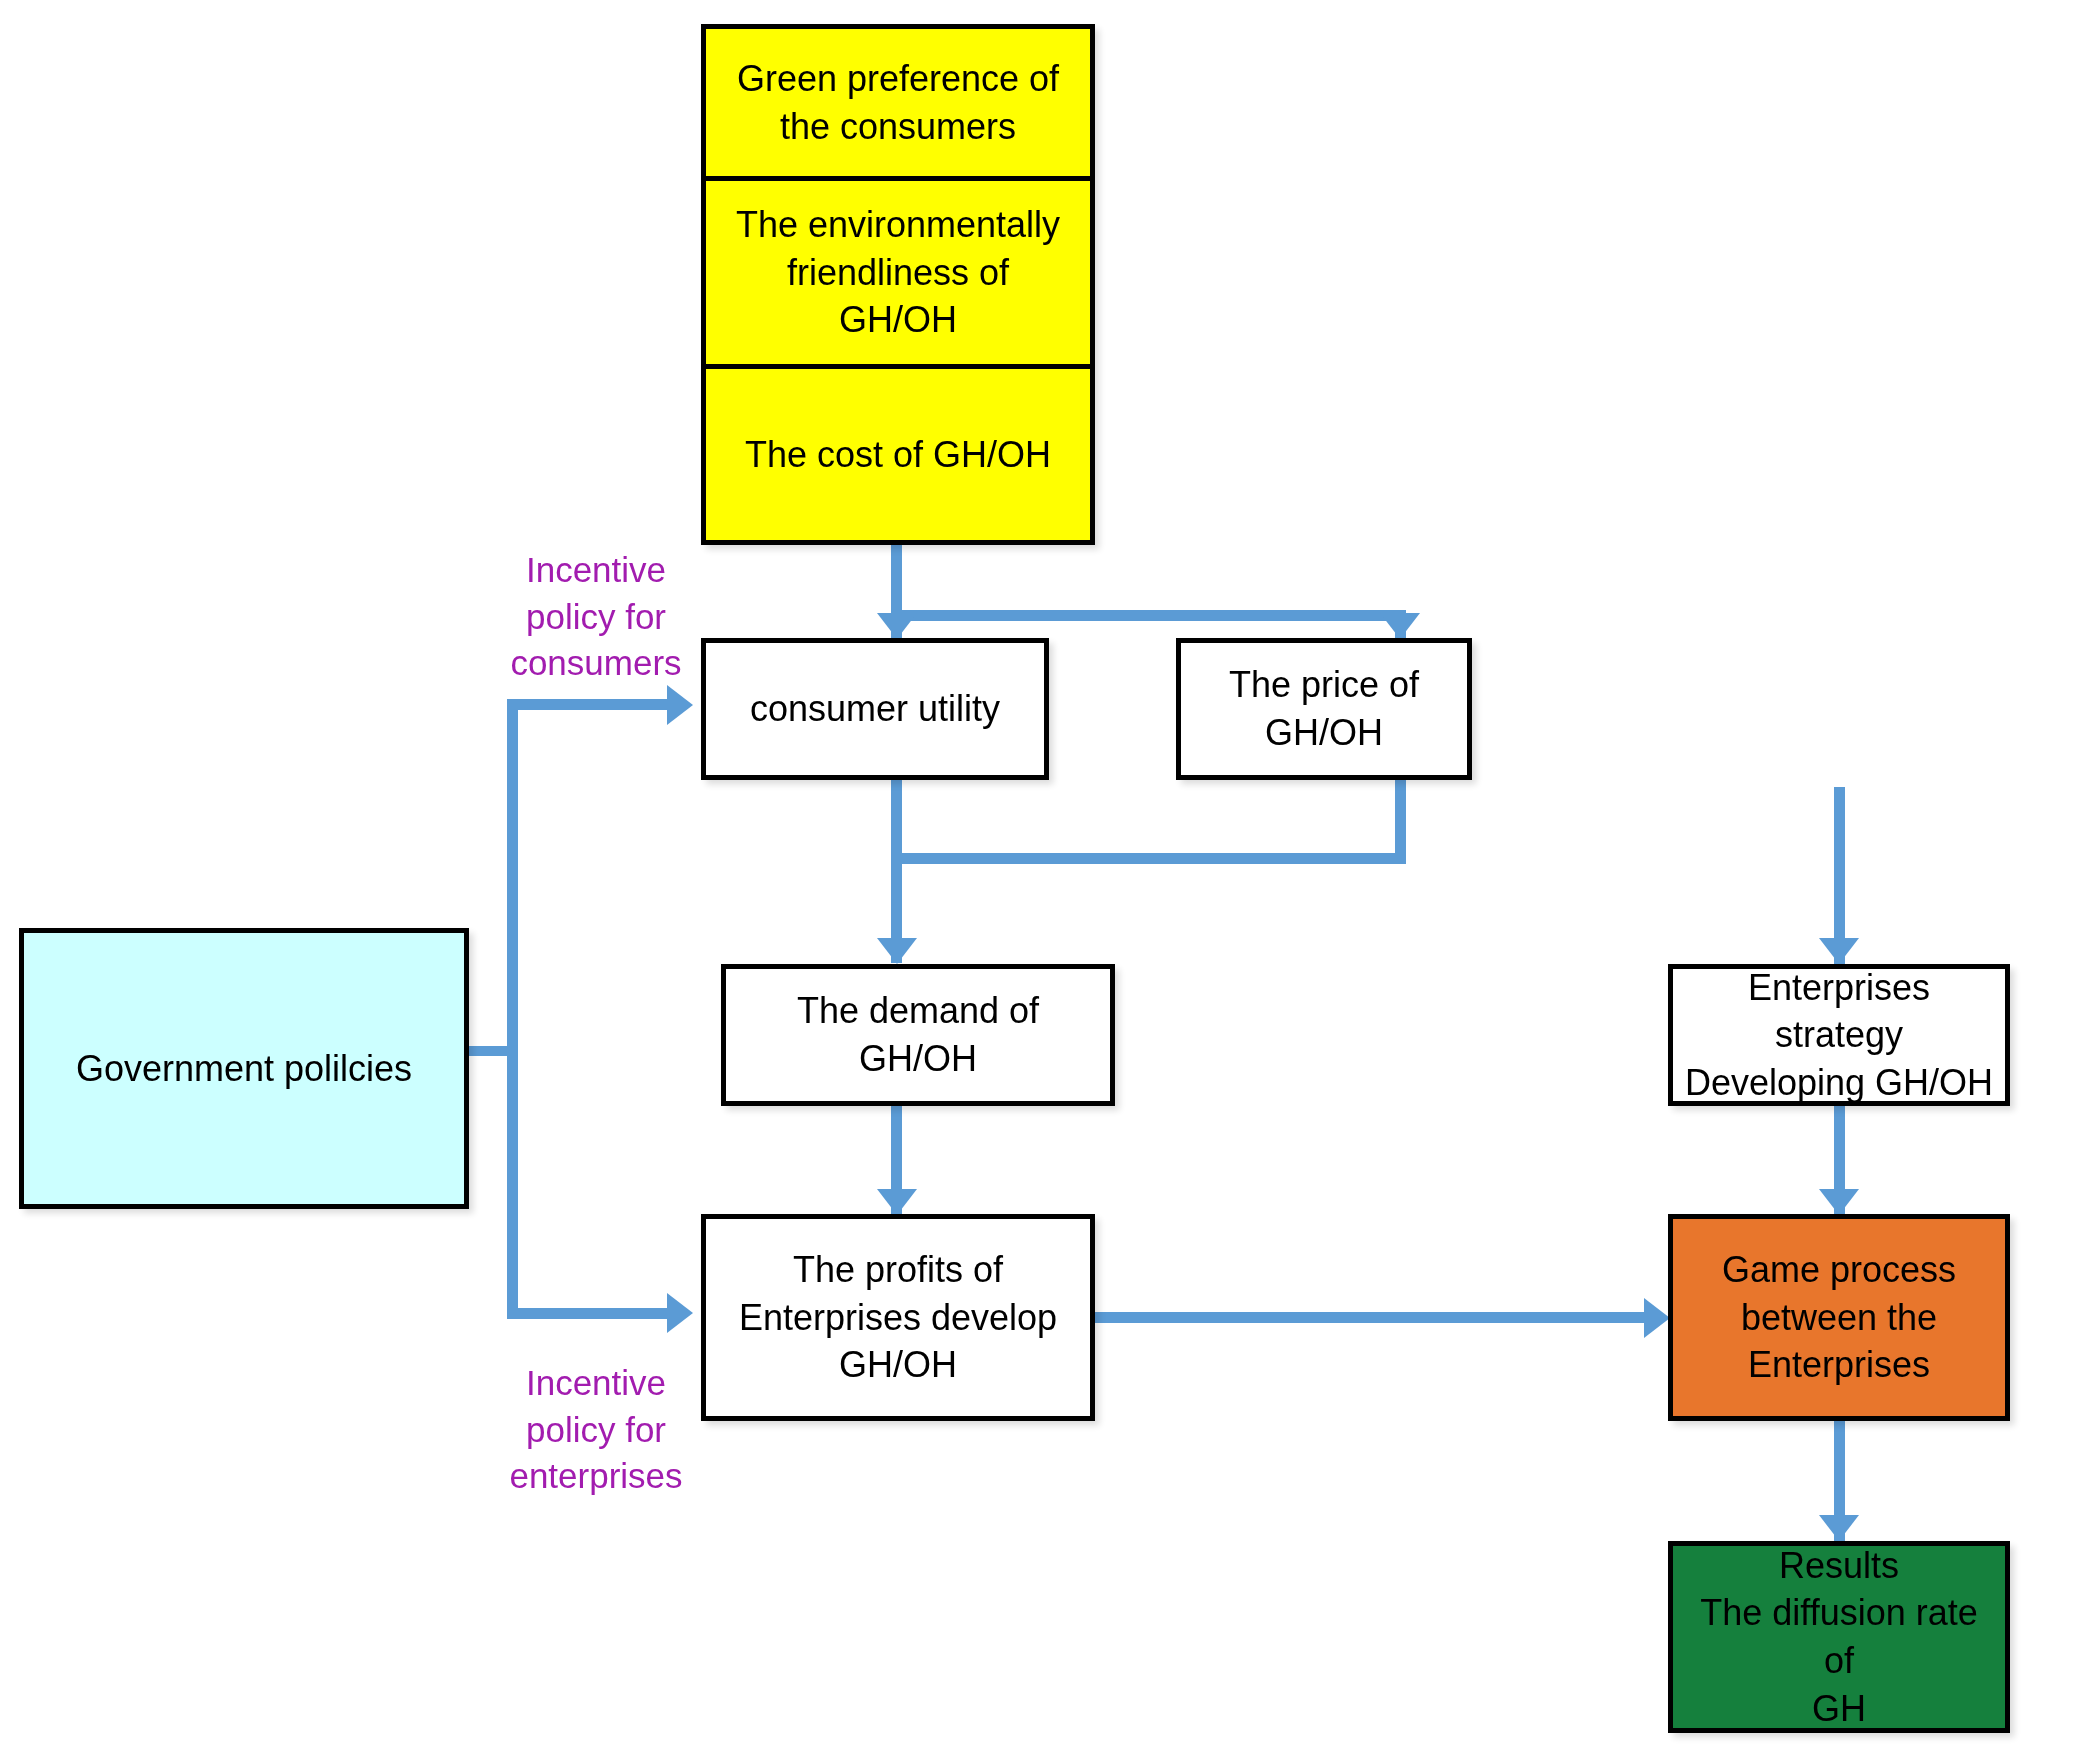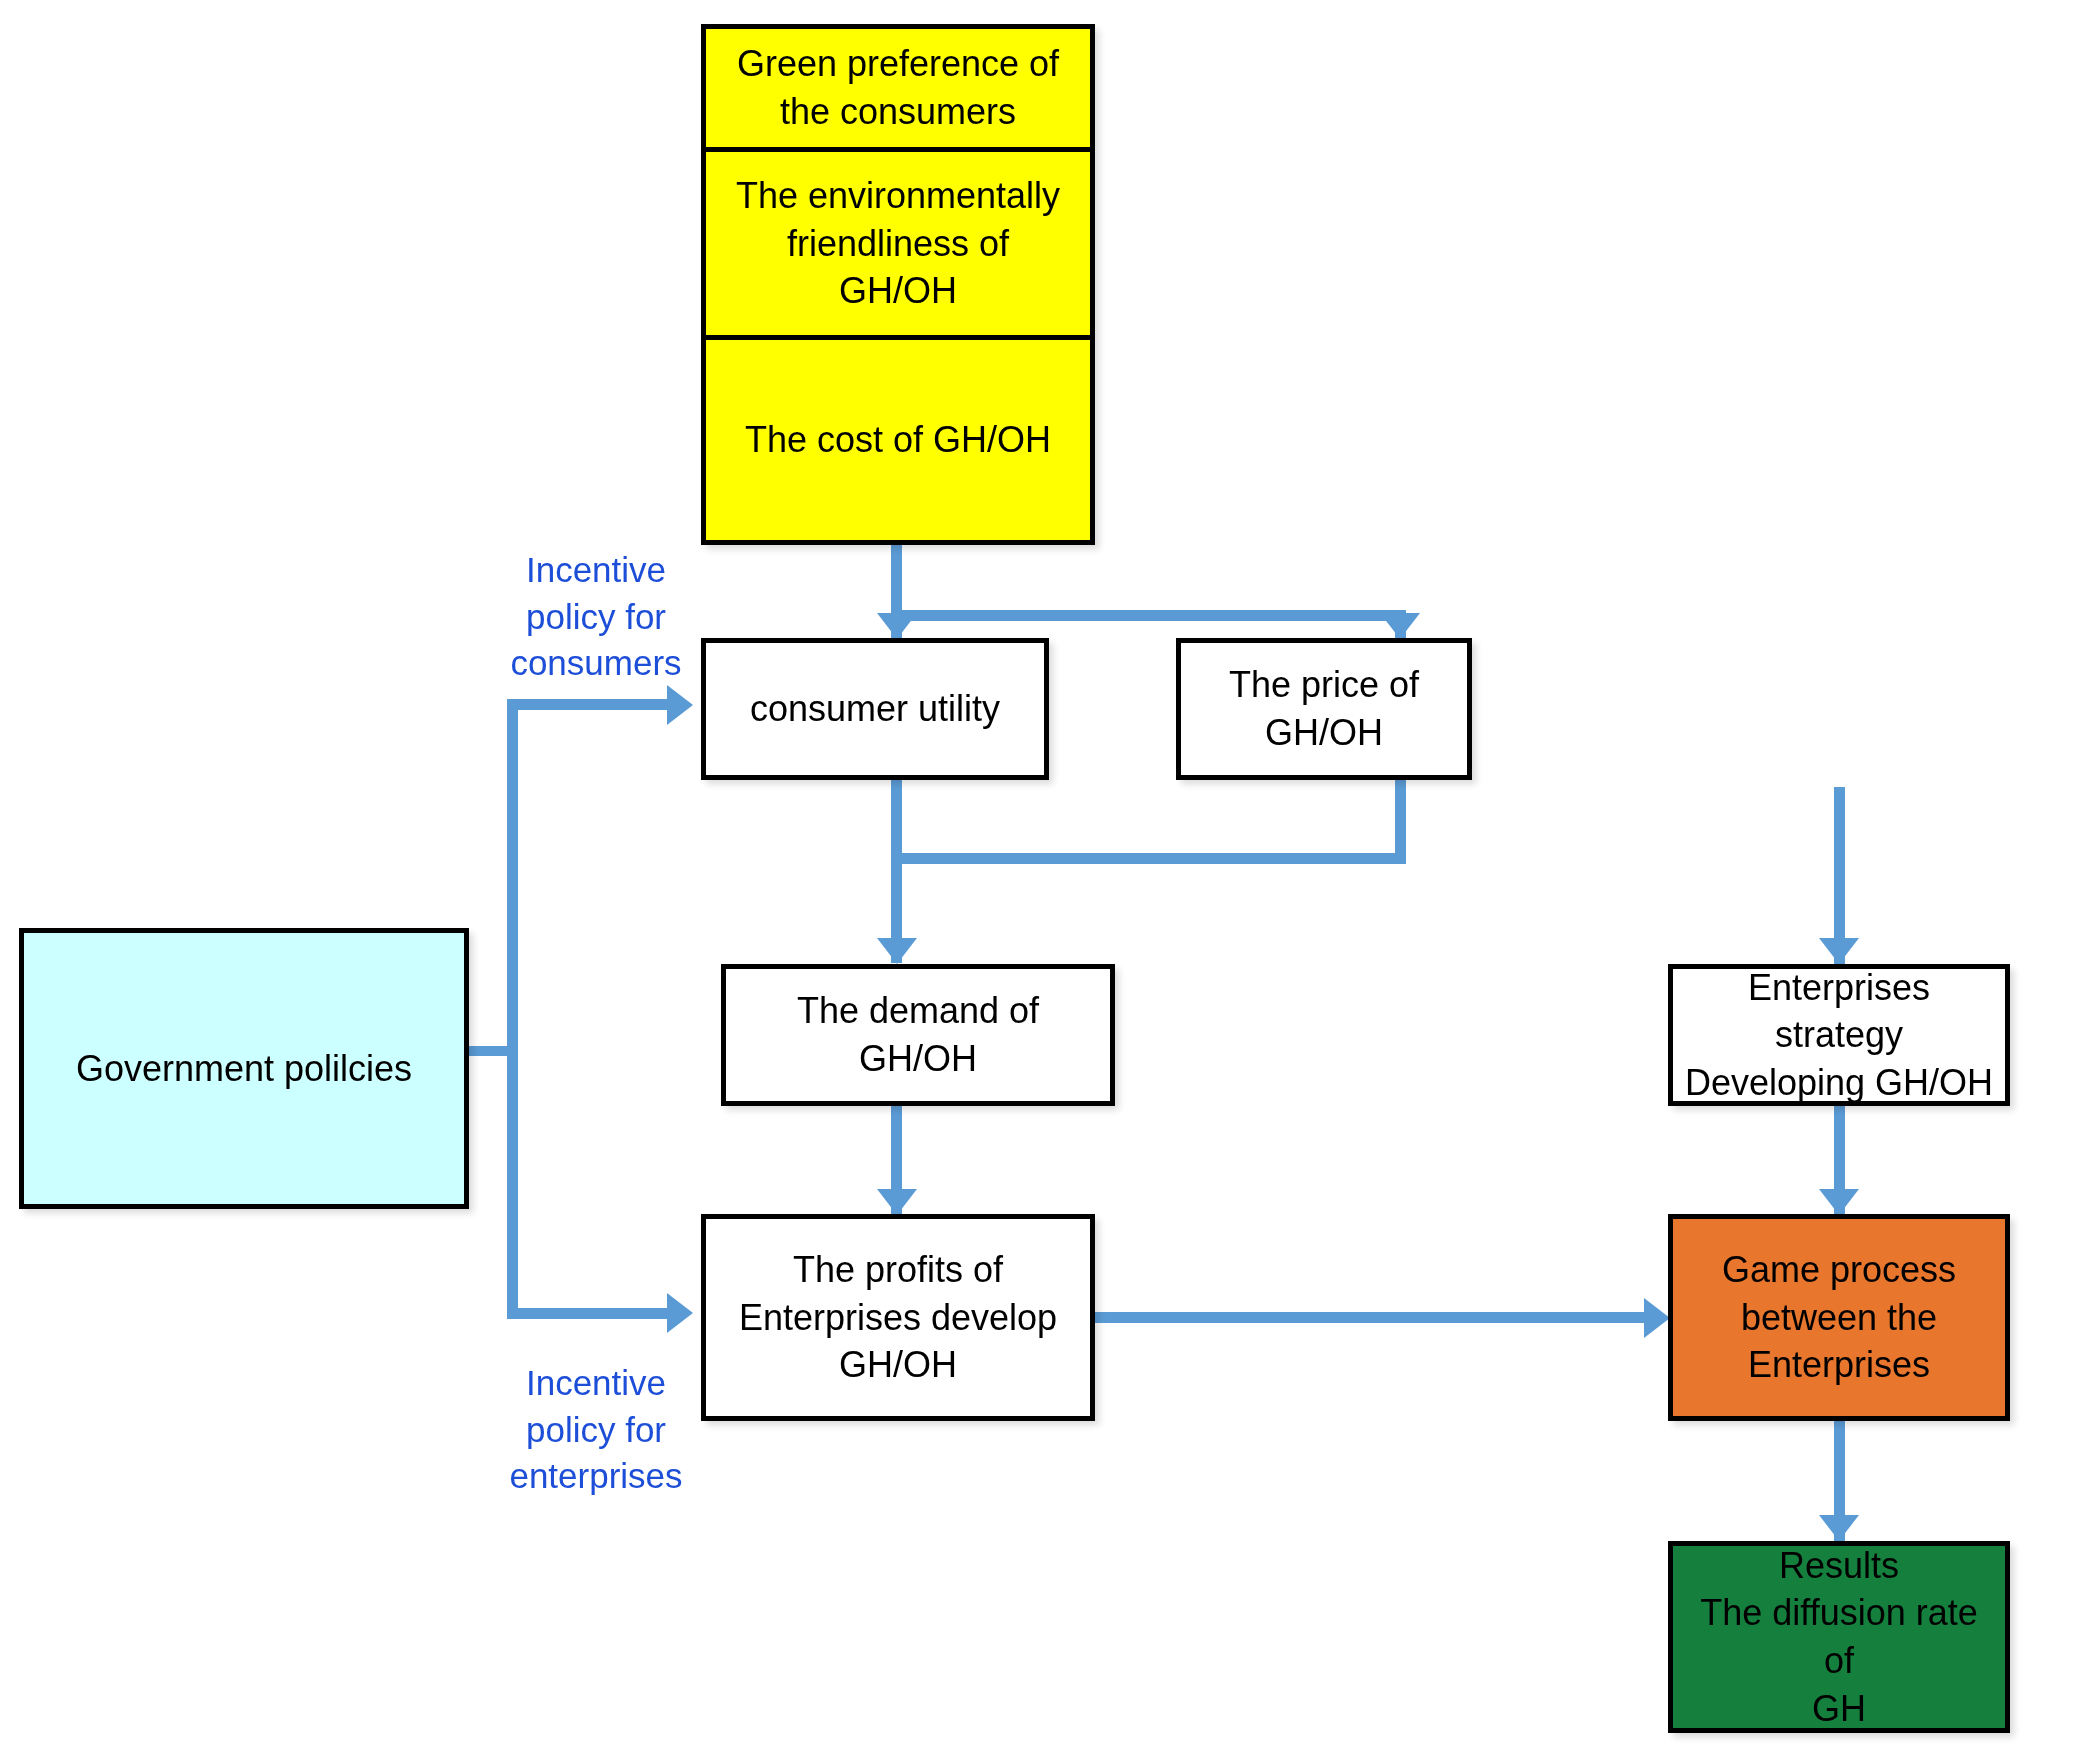--- a/index.html
+++ b/index.html
@@ -76,21 +76,21 @@
     border-right: 20px solid transparent;
     border-top: 26px solid #5b9bd5;
   }
   .ah-right {
     border-top: 20px solid transparent;
     border-bottom: 20px solid transparent;
     border-left: 26px solid #5b9bd5;
   }
   .caption {
     position: absolute;
-    color: #1d4ed8;
+    color: #a21caf;
     font-size: 35px;
     line-height: 1.33;
     text-align: center;
     white-space: pre-line;
     z-index: 4;
   }
 </style>
 </head>
 <body>
 
@@ -126,21 +126,21 @@
   <div class="edge" style="left:1834px; top:787px; width:10.6px; height:177px;"></div>
   <div class="arrowhead ah-down" style="left:1819px; top:938px;"></div>
 
   <div class="edge" style="left:1834px; top:1106px; width:10.6px; height:109px;"></div>
   <div class="arrowhead ah-down" style="left:1819px; top:1189px;"></div>
 
   <div class="edge" style="left:1834px; top:1421px; width:10.6px; height:120px;"></div>
   <div class="arrowhead ah-down" style="left:1819px; top:1515px;"></div>
 
   <div class="ystack" style="left:701px; top:24px; width:394px; height:521px;">
-    <div class="ycell" style="height:118px;">Green preference of
+    <div class="ycell" style="height:147px;">Green preference of
 the consumers</div>
     <div class="ycell" style="height:188px;">The environmentally
 friendliness of
 GH/OH</div>
     <div class="ycell" style="flex:1 1 auto;">The cost of GH/OH</div>
   </div>
 
   <div class="node plain" style="left:701px; top:638px; width:348px; height:142px;">consumer utility</div>
 
   <div class="node plain" style="left:1176px; top:638px; width:296px; height:142px;">The price of GH/OH</div>

